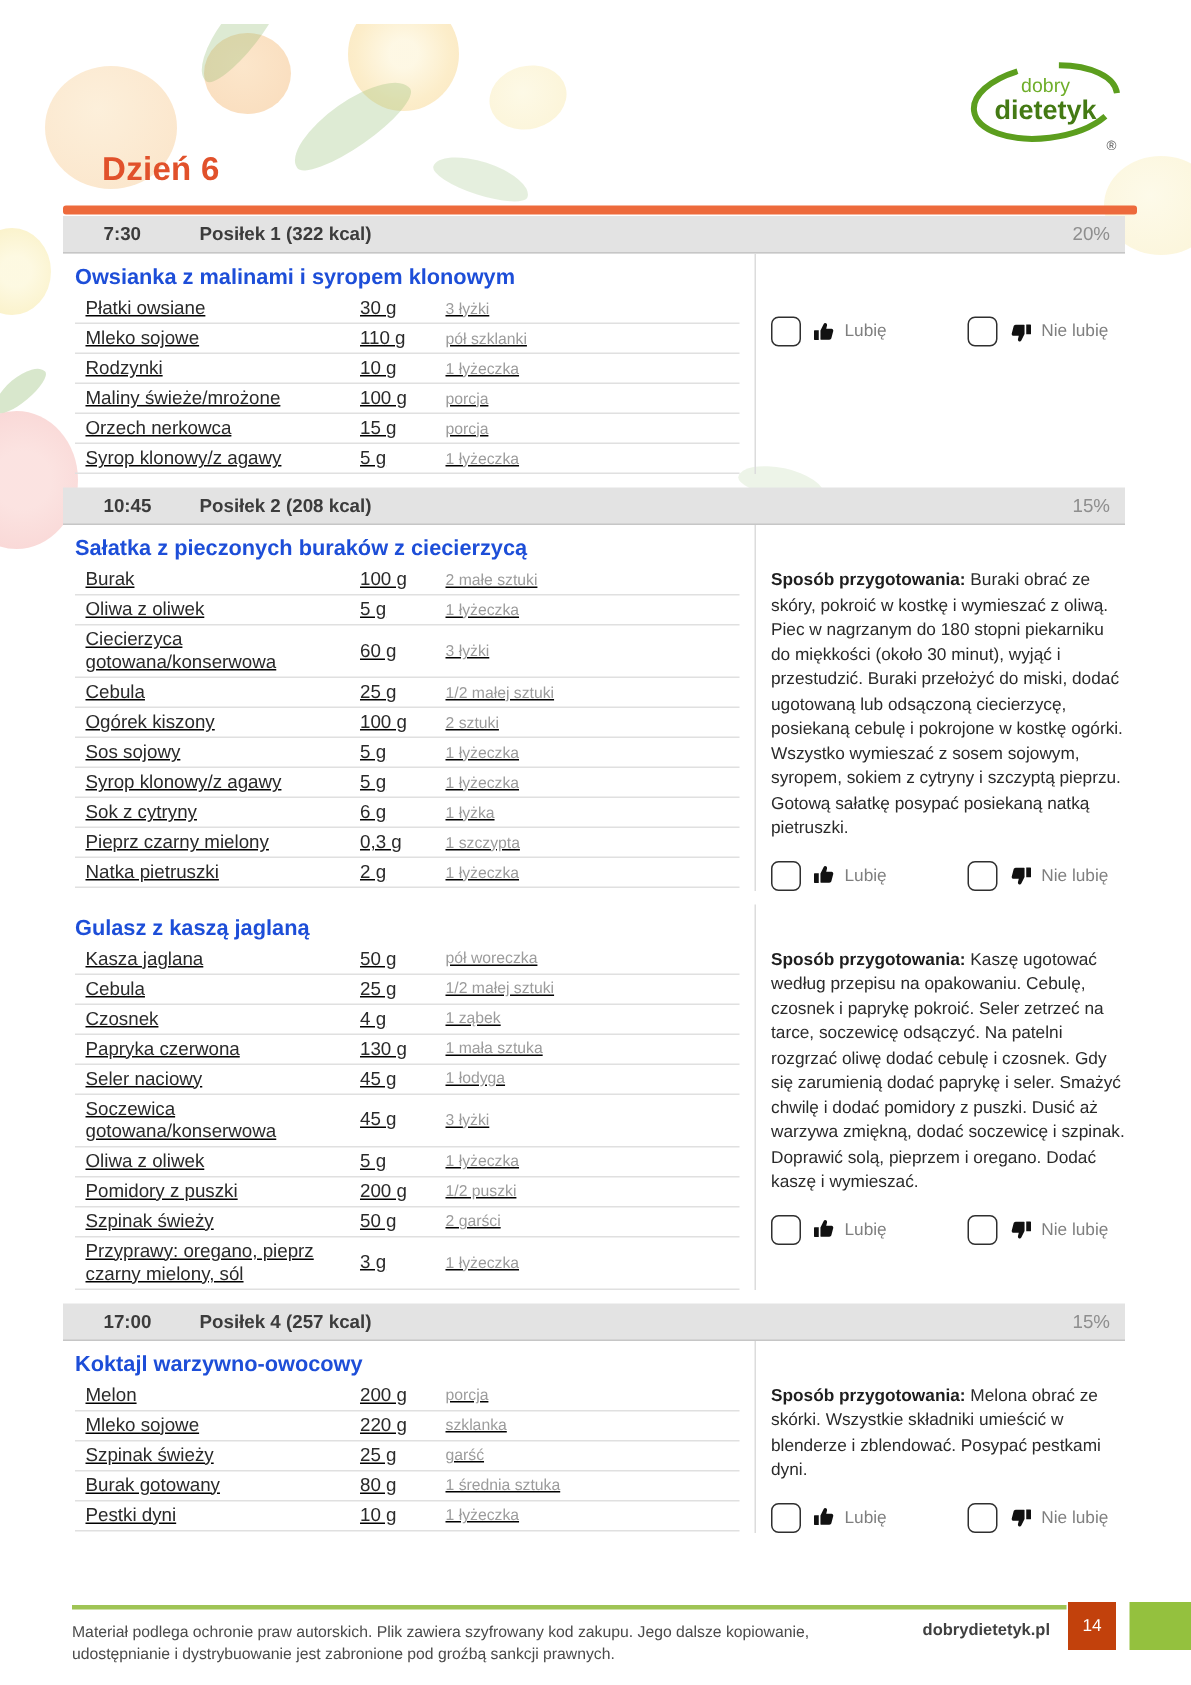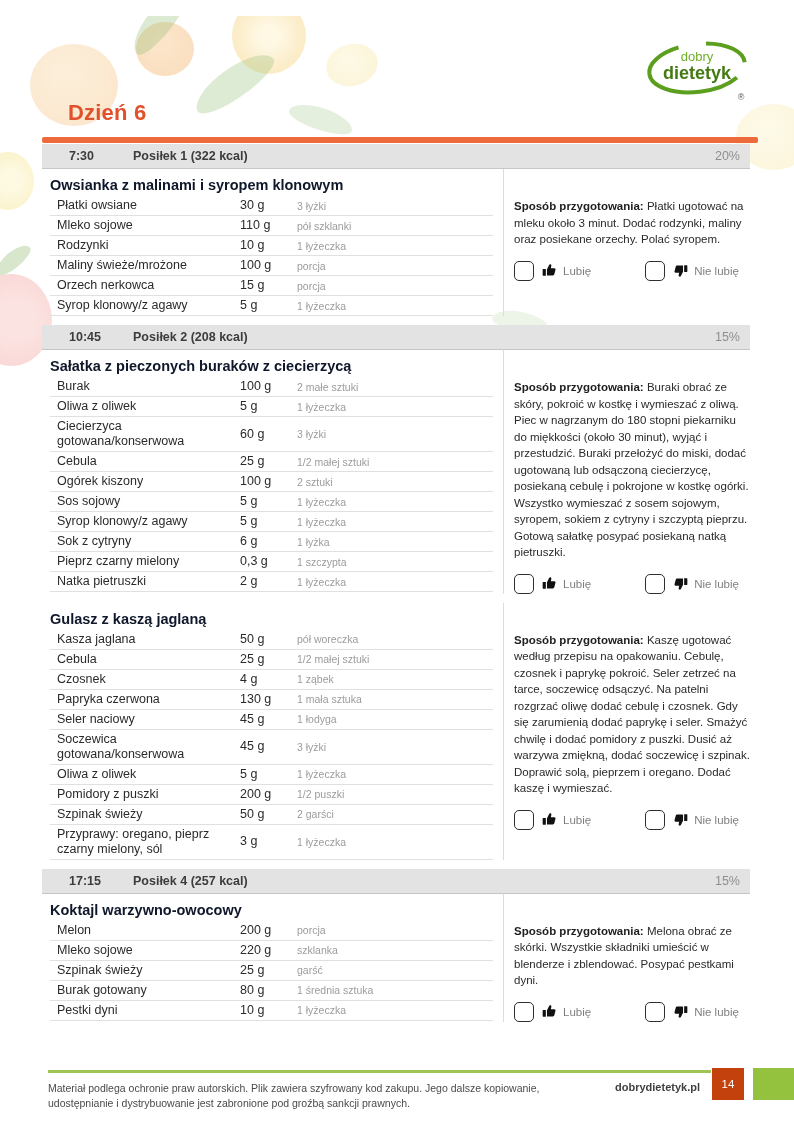--- a/index.html
+++ b/index.html
@@ -21,23 +21,23 @@
   
   .content{position:absolute;left:42px;top:128px;width:708px;}
   .meal{margin-bottom:9px;}
   .meal-bar{display:flex;align-items:center;height:24px;background:#E3E3E3;border-bottom:1px solid #C6C6C6;padding-left:27px;padding-right:10px;font-size:12.5px;color:#3C3C3C;}
   .meal-time{width:64px;font-weight:600;}
   .meal-htitle{font-weight:600;}
   .meal-percent{margin-left:auto;color:#8E8E8E;font-weight:400;}
 
   .meal-body{display:flex;padding-left:8px;}
   .meal-left{width:443px;flex:none;}
-  .recipe-title{margin:6px 0 0 0;font-size:14.5px;line-height:21px;font-weight:bold;color:#0f172a;}
+  .recipe-title{margin:6px 0 0 0;font-size:14.5px;line-height:21px;font-weight:bold;color:#1d4ed8;}
   .ing-table{width:100%;}
-  .ing-row{display:flex;align-items:center;border-bottom:1px solid #E0E0E0;padding:2px 0;}
+  .ing-row{display:flex;align-items:center;border-bottom:1px solid #E0E0E0;padding:2px 0;text-decoration:underline;}
   .ing-name{width:190px;flex:none;font-size:12.5px;line-height:15px;color:#2A2A2A;padding-left:7px;box-sizing:border-box;}
   .ing-amount{width:57px;flex:none;font-size:12.5px;line-height:15px;color:#2A2A2A;}
   .ing-measure{flex:1;font-size:10.5px;line-height:14px;color:#9C9C9C;}
 
   .meal-right{flex:1;border-left:1px solid #DCDCDC;margin-left:10px;padding-left:10px;padding-top:29px;box-sizing:border-box;}
   .prep{margin:0;font-size:11.5px;line-height:16.5px;color:#2A2A2A;}
   .prep-label{font-weight:bold;color:#1E1E1E;}
   .likes{display:flex;align-items:center;margin-top:13px;}
   .like-group{display:flex;align-items:center;}
   .like-group + .like-group{margin-left:54px;}
@@ -125,21 +125,20 @@
               <div class="ing-measure">porcja</div>
             </div>
               <div class="ing-row">
               <div class="ing-name">Syrop klonowy/z agawy</div>
               <div class="ing-amount">5 g</div>
               <div class="ing-measure">1 łyżeczka</div>
             </div>
             </div>
         </div>
         <div class="meal-right">
-          <p class="prep"><span class="prep-label">Sposób przygotowania:</span> <span>Płatki ugotować na mleku około 3 minut. Dodać rodzynki, maliny oraz posiekane orzechy. Polać syropem.</span></p>
           <div class="likes">
             <span class="like-group">
               <span class="checkbox"></span>
               <svg class="thumb" width="15" height="15" viewBox="0 0 16 16">
                   <path fill="#111" d="M1.2 6.5h2.9v7H1.2c-.3 0-.5-.2-.5-.5V7c0-.3.2-.5.5-.5zM5.3 13.1V6.7l2.3-4.6c.2-.4.6-.7 1.1-.7.7 0 1.3.6 1.3 1.3v.3L9.4 5.5h3.8c.8 0 1.4.8 1.2 1.6l-1.3 5c-.2.7-.8 1.2-1.5 1.2H6.2c-.3 0-.6-.1-.9-.2z"></path>
                 </svg>
               <span class="like-label">Lubię</span>
             </span>
             <span class="like-group">
               <span class="checkbox"></span>
@@ -313,21 +312,21 @@
                 </svg>
               <span class="like-label">Nie lubię</span>
             </span>
           </div>
         </div>
       </div>
     </section>
 
     <section class="meal">
       <div class="meal-bar">
-        <span class="meal-time">17:15</span>
+        <span class="meal-time">17:00</span>
         <span class="meal-htitle">Posiłek 4 (257 kcal)</span>
         <span class="meal-percent">15%</span>
       </div>
       <div class="meal-body">
         <div class="meal-left">
           <h2 class="recipe-title">Koktajl warzywno-owocowy</h2>
           <div class="ing-table">
 
           <div class="ing-row">
               <div class="ing-name">Melon</div>

